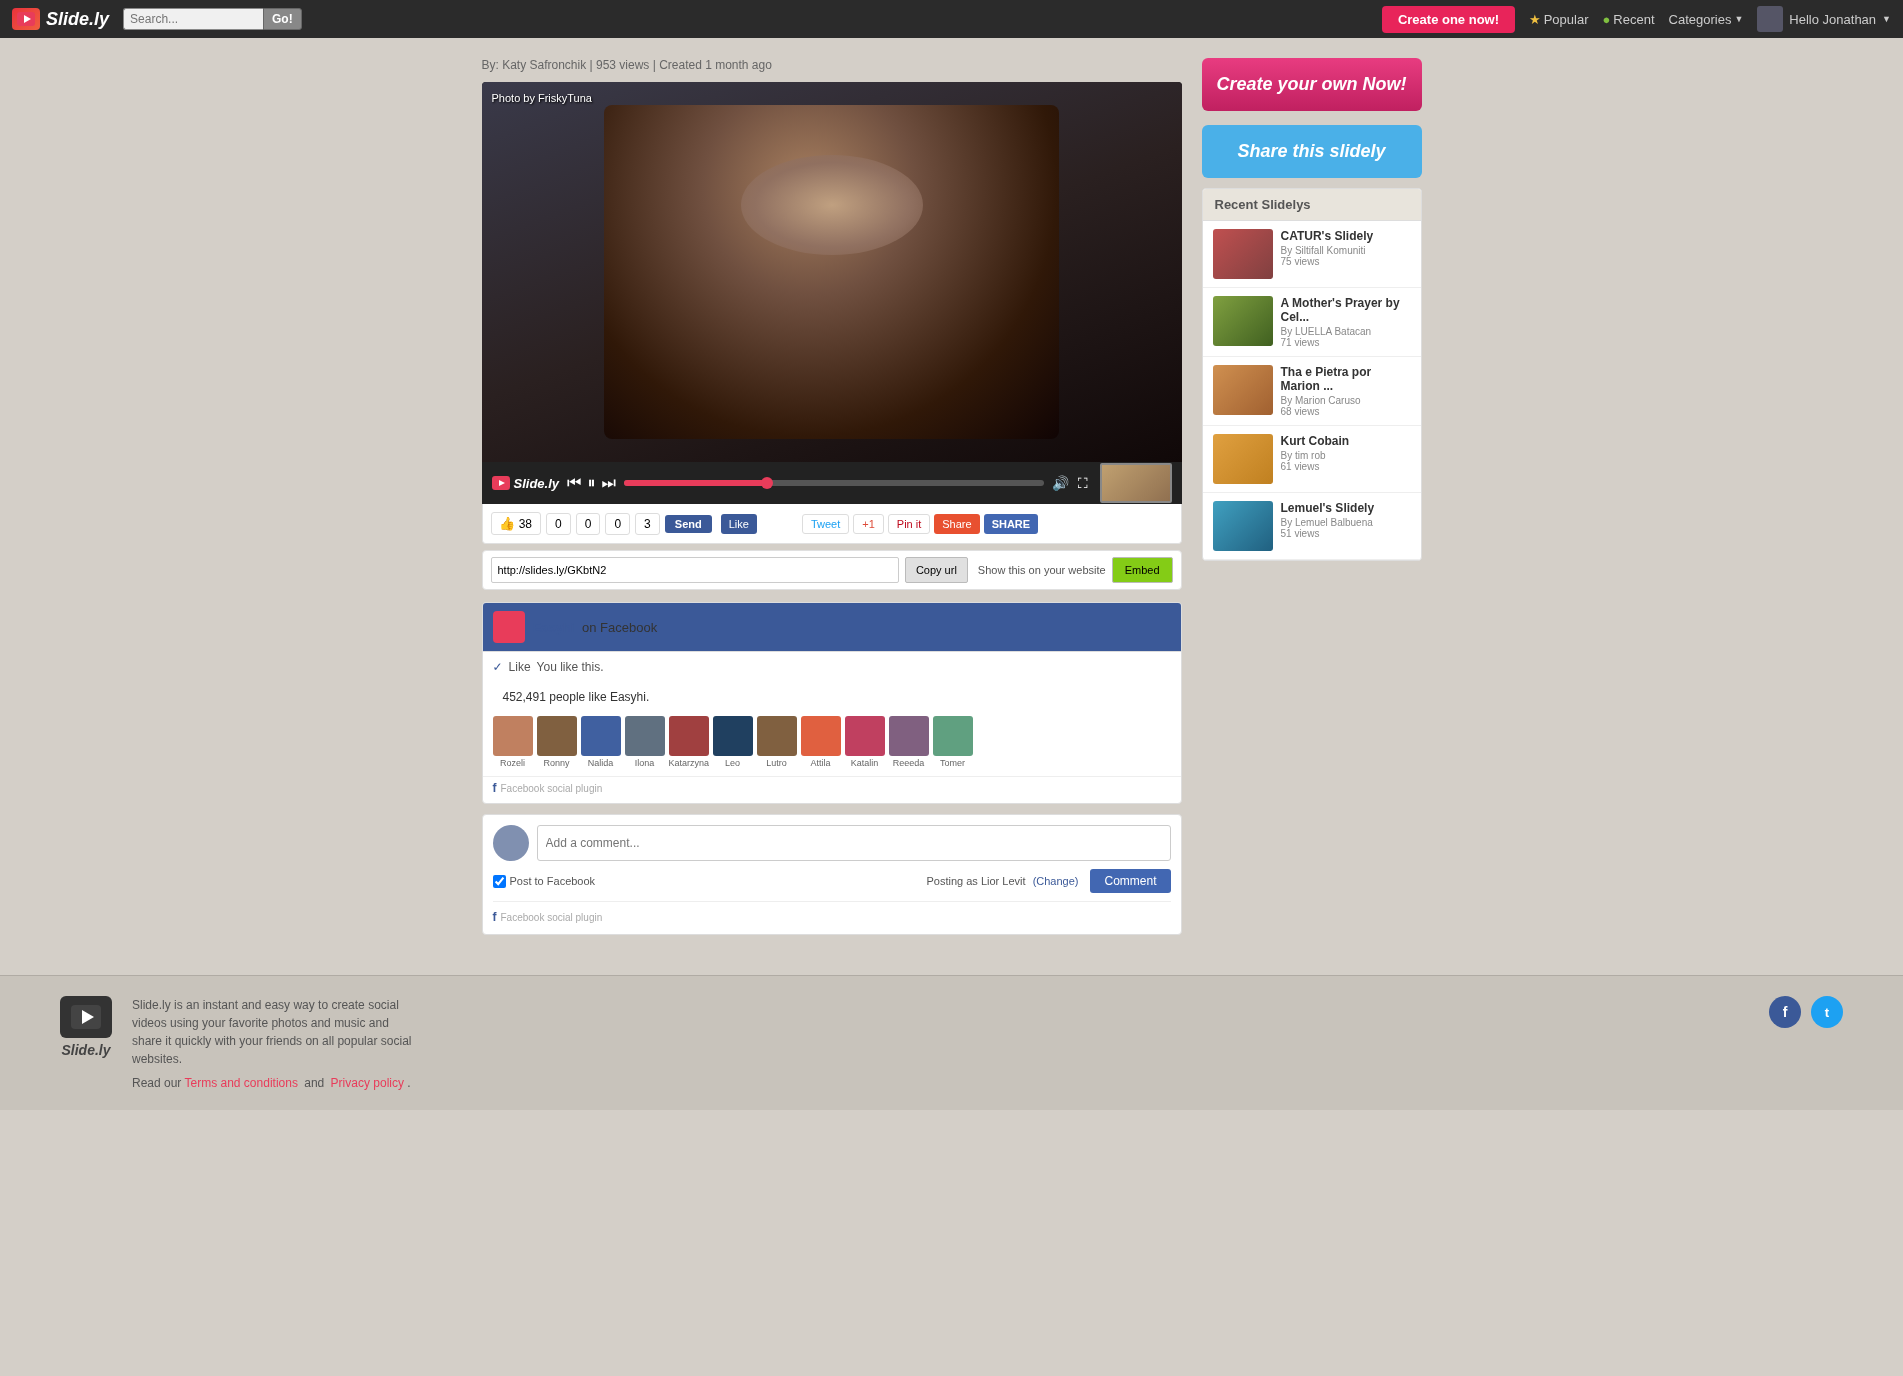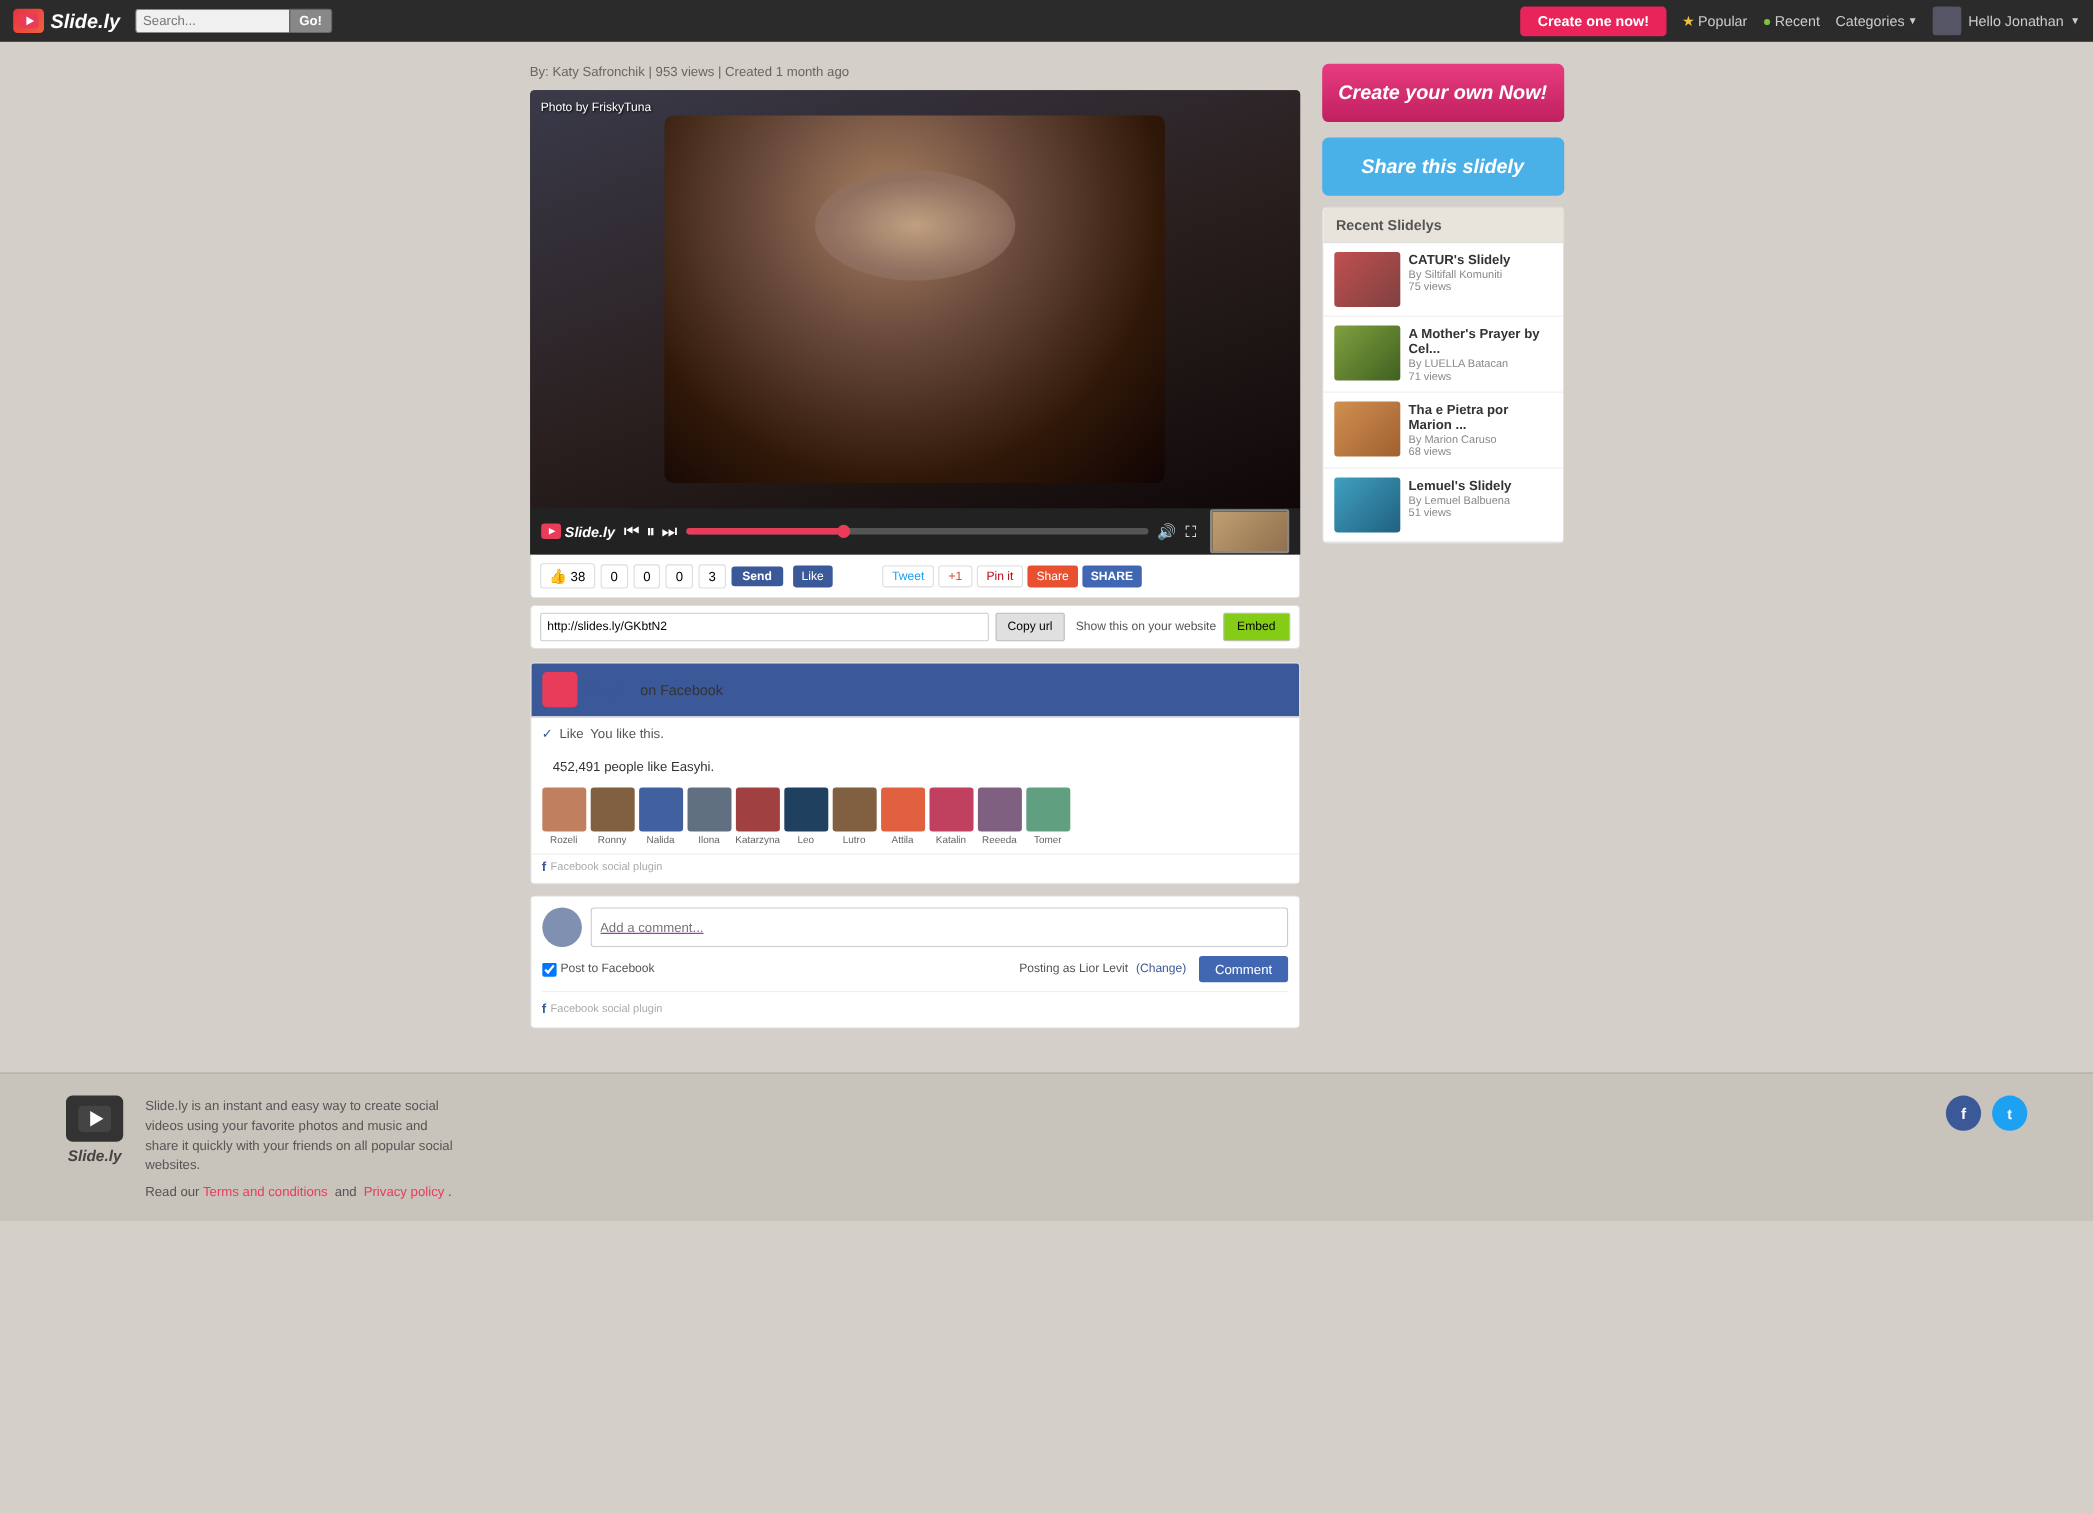--- a/index.html
+++ b/index.html
@@ -362,21 +362,21 @@
         </div>
       <div id="fb-social-plugin" style="padding:4px 10px 8px;font-size:10px;color:#aaa;display:flex;align-items:center;gap:4px;border-top:1px solid #eee;">
         <span style="color:#3b5998;font-size:12px;font-weight:bold;">f</span>
         <span>Facebook social plugin</span>
       </div>
     </div>
 
     <div id="comment-section" style="background:white;border:1px solid #ddd;border-radius:4px;margin-top:10px;padding:10px;">
       <div id="comment-row" style="display:flex;gap:8px;">
         <div id="commenter-avatar" style="width:36px;height:36px;background:#8090b0;border-radius:50%;flex-shrink:0;"></div>
-        <input id="comment-input" type="text" style="flex: 1 1 0%; height: 36px; border: 1px solid rgb(204, 204, 204); padding: 0px 8px; font-size: 12px; border-radius: 3px; color: #a21caf; text-decoration: underline;" placeholder="Add a comment...">
+        <input id="comment-input" type="text" style="flex: 1 1 0%; height: 36px; border: 1px solid rgb(204, 204, 204); padding: 0px 8px; font-size: 12px; border-radius: 3px; color: #c2410c;" placeholder="Add a comment...">
       </div>
       <div id="comment-footer" style="display:flex;align-items:center;margin-top:8px;gap:12px;">
         <label id="post-to-fb" style="font-size:11px;color:#555;display:flex;align-items:center;gap:4px;cursor:pointer;">
           <input type="checkbox" checked="" style="">
           <span>Post to Facebook</span>
         </label>
         <span id="posting-as" style="font-size:11px;color:#555;margin-left:auto;">
           <span>Posting as Lior Levit</span>
           <span style="color:#3b5998;cursor:pointer;margin-left:4px;">(Change)</span>
         </span>
@@ -413,20 +413,28 @@
   </div>
           <div style="display: flex; gap: 8px; padding: 8px 10px; border-bottom: 1px solid rgb(238, 238, 238); cursor: pointer;">
     <div style="width:60px;height:50px;flex-shrink:0;border-radius:3px;background:linear-gradient(135deg,#d09050,#a06030);"></div>
     <div style="flex:1;">
       <div style="font-size:12px;font-weight:bold;color:#333;margin-bottom:2px;">Tha e Pietra por Marion ...</div>
       <div style="font-size:10px;color:#888;">By Marion Caruso</div>
       <div style="font-size:10px;color:#888;">68 views</div>
     </div>
   </div>
           <div style="display: flex; gap: 8px; padding: 8px 10px; border-bottom: 1px solid rgb(238, 238, 238); cursor: pointer;">
+    <div style="width:60px;height:50px;flex-shrink:0;border-radius:3px;background:linear-gradient(135deg,#e0a040,#c08020);"></div>
+    <div style="flex:1;">
+      <div style="font-size:12px;font-weight:bold;color:#333;margin-bottom:2px;">Kurt Cobain</div>
+      <div style="font-size:10px;color:#888;">By tim rob</div>
+      <div style="font-size:10px;color:#888;">61 views</div>
+    </div>
+  </div>
+          <div style="display: flex; gap: 8px; padding: 8px 10px; border-bottom: 1px solid rgb(238, 238, 238); cursor: pointer;">
     <div style="width:60px;height:50px;flex-shrink:0;border-radius:3px;background:linear-gradient(135deg,#40a0c0,#206080);"></div>
     <div style="flex:1;">
       <div style="font-size:12px;font-weight:bold;color:#333;margin-bottom:2px;">Lemuel's Slidely</div>
       <div style="font-size:10px;color:#888;">By Lemuel Balbuena</div>
       <div style="font-size:10px;color:#888;">51 views</div>
     </div>
   </div>
         </div>
     </div>
   </div>

